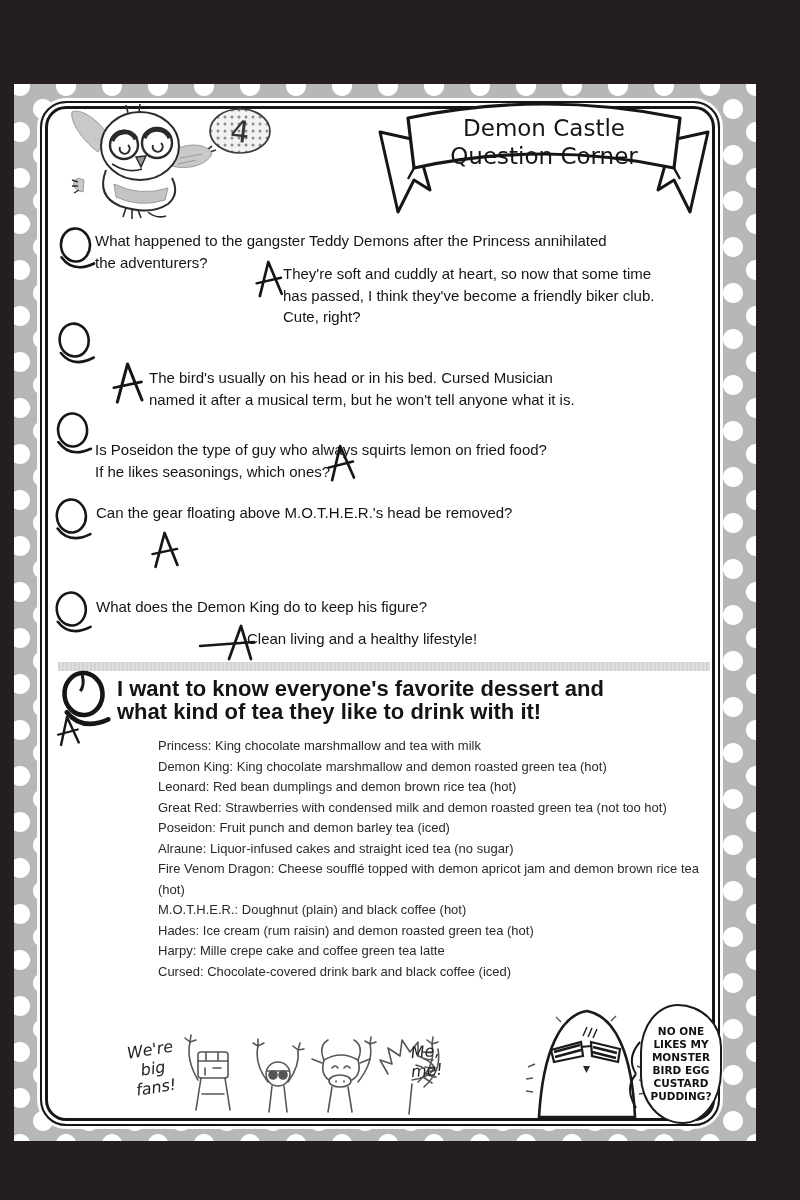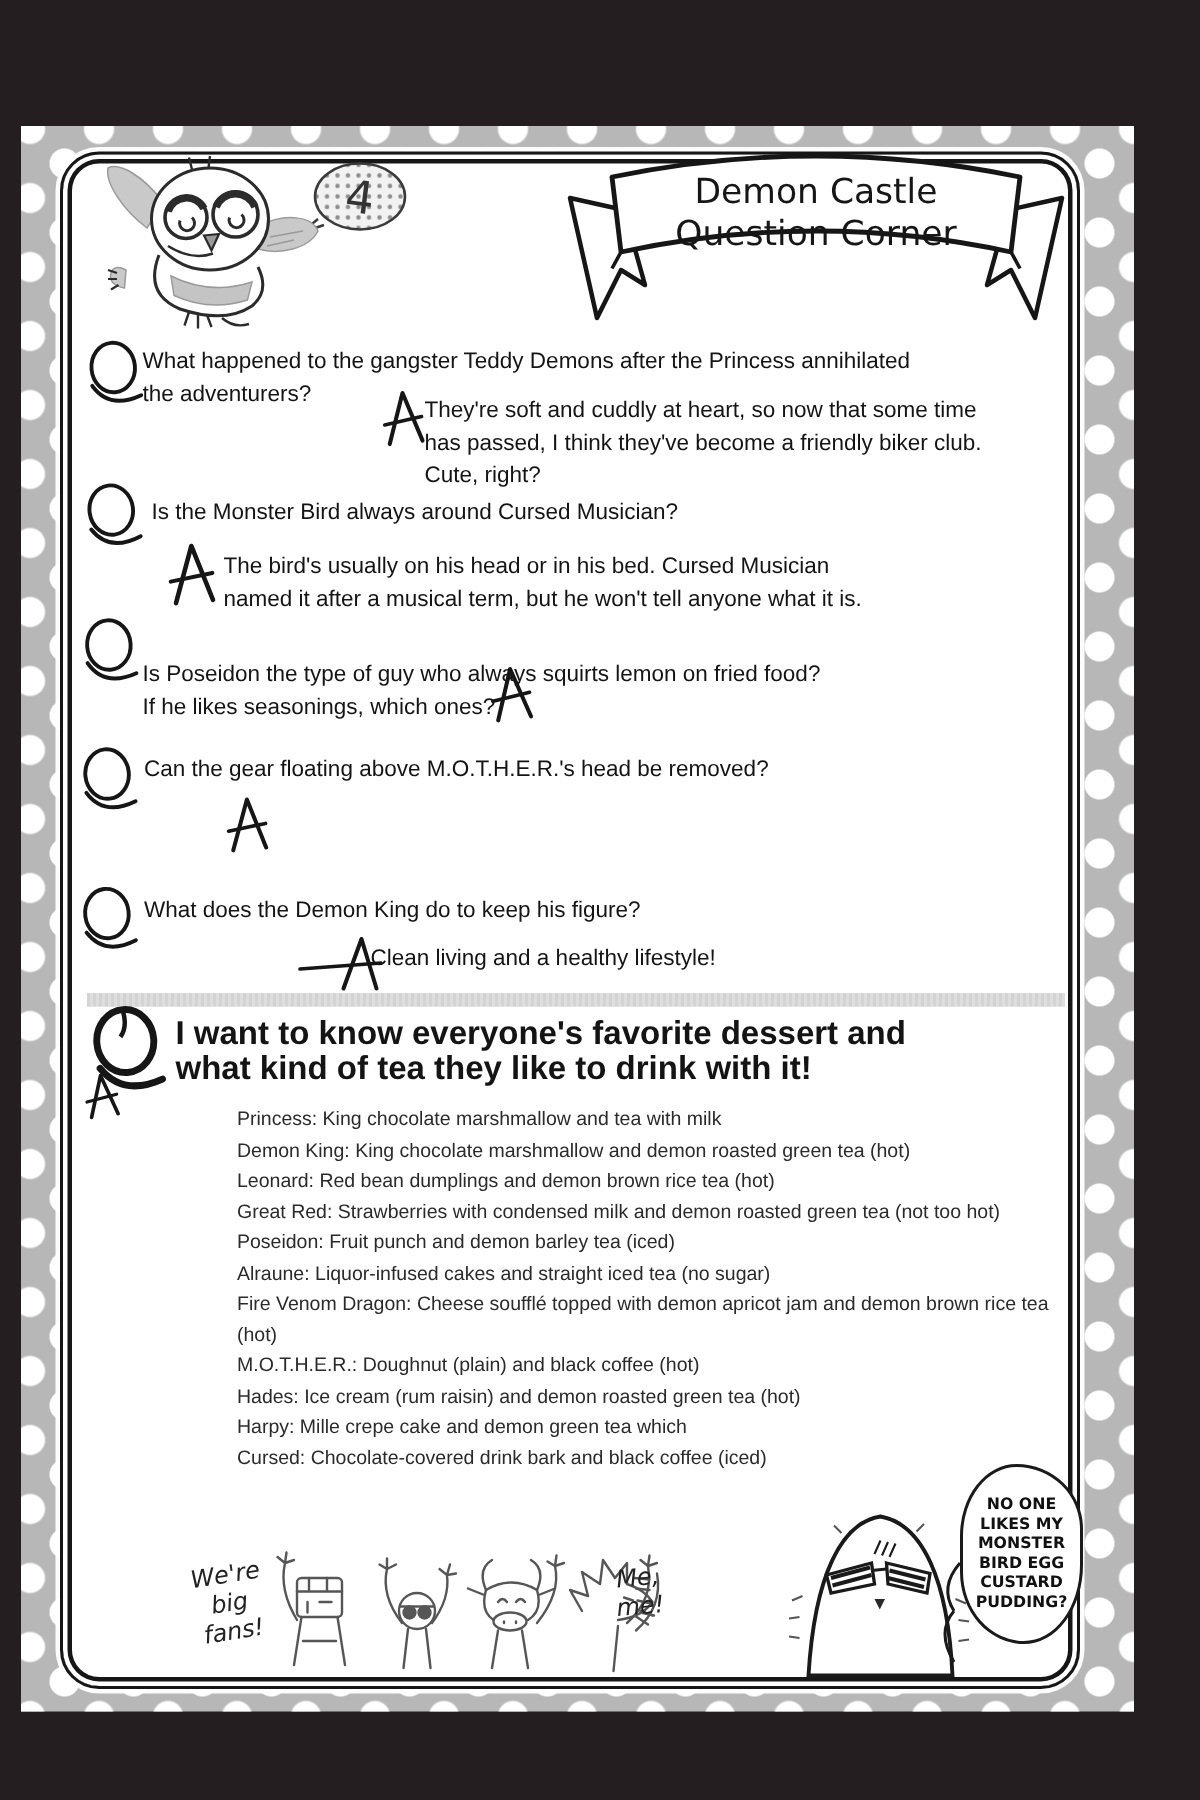--- a/index.html
+++ b/index.html
@@ -50,21 +50,21 @@
   .list{position:absolute;left:158px;top:736px;width:562px;z-index:4;
         font-family:"Liberation Sans",sans-serif;font-size:13px;line-height:20.5px;color:#2a2a2a;}
   .crowd{position:absolute;left:172px;top:1030px;z-index:4;}
   .fans{position:absolute;left:108px;top:1040px;width:90px;z-index:5;text-align:center;
         transform:rotate(-9deg);font-family:"DejaVu Sans",sans-serif;font-style:italic;
         font-size:16px;line-height:19px;color:#222;}
   .me{position:absolute;left:394px;top:1042px;width:64px;z-index:5;text-align:center;
         transform:rotate(-5deg);font-family:"DejaVu Sans",sans-serif;font-style:italic;
         font-size:16px;line-height:19px;color:#222;}
   .egg{position:absolute;left:523px;top:1006px;z-index:4;}
-  .bubble{position:absolute;left:640px;top:976px;width:78px;height:116px;background:#fff;
+  .bubble{position:absolute;left:640px;top:1004px;width:78px;height:116px;background:#fff;
         border:2.2px solid #1a1a1a;border-radius:46% 54% 48% 52% / 40% 36% 44% 40%;
         display:flex;align-items:center;justify-content:center;text-align:center;z-index:5;
         font-family:"DejaVu Sans",sans-serif;font-weight:bold;font-size:10.5px;line-height:13px;color:#111;}
   .bubble-curl{position:absolute;left:622px;top:1040px;z-index:5;}
 </style>
 </head>
 <body>
 
 <div id="page">
 
@@ -127,21 +127,20 @@
   <svg class="glyph ga1" width="32" height="38" viewBox="0 0 32 38">
     <path d="M5,36 L17,3 L27,36" fill="none" stroke="#161616" stroke-width="2.7" stroke-linecap="round" stroke-linejoin="round"></path>
     <path d="M3,23 L28,20" fill="none" stroke="#161616" stroke-width="2.4" stroke-linecap="round"></path>
     </svg>
   <div class="at gat1">They're soft and cuddly at heart, so now that some time<br>has passed, I think they've become a friendly biker club.<br>Cute, right?</div>
 
   <svg class="glyph gq2" width="40" height="50" viewBox="0 0 40 50">
     <ellipse cx="20" cy="19" rx="14.5" ry="16.5" fill="none" stroke="#161616" stroke-width="2.6"></ellipse>
     <path d="M5,30 Q15,47 37,39" fill="none" stroke="#161616" stroke-width="2.6" stroke-linecap="round"></path>
     </svg>
-  <div class="qt gt2">Is the Monster Bird always around Cursed Musician?</div>
   <svg class="glyph ga2" width="36" height="44" viewBox="0 0 32 38">
     <path d="M5,36 L17,3 L27,36" fill="none" stroke="#161616" stroke-width="2.7" stroke-linecap="round" stroke-linejoin="round"></path>
     <path d="M3,23 L28,20" fill="none" stroke="#161616" stroke-width="2.4" stroke-linecap="round"></path>
     </svg>
   <div class="at gat2">The bird's usually on his head or in his bed. Cursed Musician<br>named it after a musical term, but he won't tell anyone what it is.</div>
 
   <svg class="glyph gq3" width="40" height="50" viewBox="0 0 40 50">
     <ellipse cx="20" cy="19" rx="14.5" ry="16.5" fill="none" stroke="#161616" stroke-width="2.6"></ellipse>
     <path d="M5,30 Q15,47 37,39" fill="none" stroke="#161616" stroke-width="2.6" stroke-linecap="round"></path>
     </svg>
@@ -188,21 +187,21 @@
   <div class="list">
       <div class="list-row">Princess: King chocolate marshmallow and tea with milk</div>
       <div class="list-row">Demon King: King chocolate marshmallow and demon roasted green tea (hot)</div>
       <div class="list-row">Leonard: Red bean dumplings and demon brown rice tea (hot)</div>
       <div class="list-row">Great Red: Strawberries with condensed milk and demon roasted green tea (not too hot)</div>
       <div class="list-row">Poseidon: Fruit punch and demon barley tea (iced)</div>
       <div class="list-row">Alraune: Liquor-infused cakes and straight iced tea (no sugar)</div>
       <div class="list-row">Fire Venom Dragon: Cheese soufflé topped with demon apricot jam and demon brown rice tea (hot)</div>
       <div class="list-row">M.O.T.H.E.R.: Doughnut (plain) and black coffee (hot)</div>
       <div class="list-row">Hades: Ice cream (rum raisin) and demon roasted green tea (hot)</div>
-      <div class="list-row">Harpy: Mille crepe cake and demon green tea which</div>
+      <div class="list-row">Harpy: Mille crepe cake and coffee green tea latte</div>
       <div class="list-row">Cursed: Chocolate-covered drink bark and black coffee (iced)</div>
     </div>
 
   <svg class="crowd" width="280" height="94" viewBox="0 0 280 94" fill="none" stroke="#565656" stroke-width="1.6" stroke-linecap="round" stroke-linejoin="round">
 
     <rect x="26" y="22" width="30" height="26" rx="3"></rect>
     <path d="M26,31 h30 M34,22 v9 M46,22 v9 M33,38 v7 M41,38 h8"></path>
     <path d="M26,50 Q14,30 18,12 M18,12 l-5,-4 M18,12 l1,-7 M18,12 l6,-2"></path>
     <path d="M29,48 L24,80 M53,48 L58,80 M30,64 h22"></path>
 

